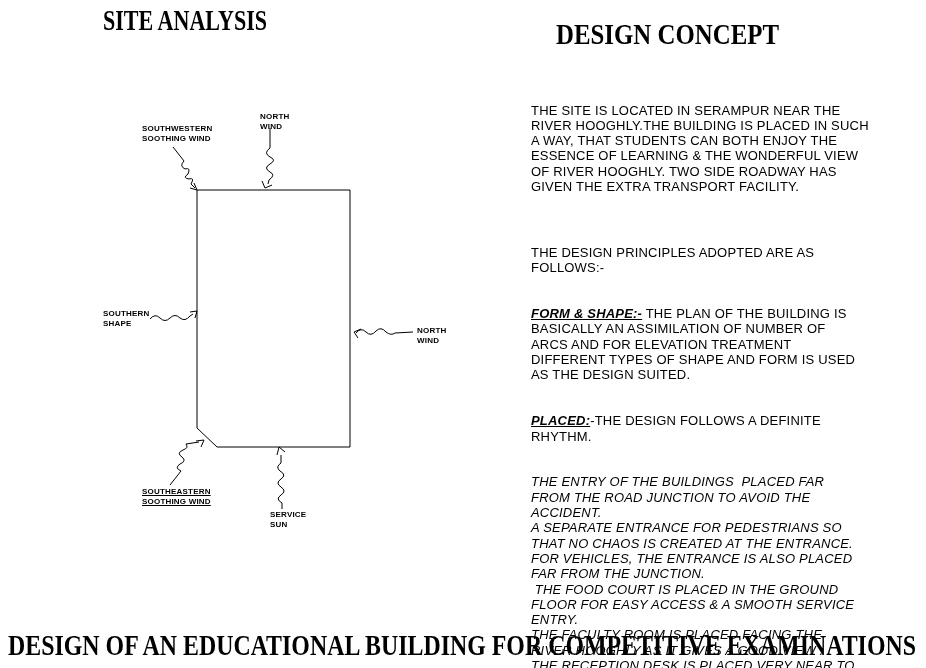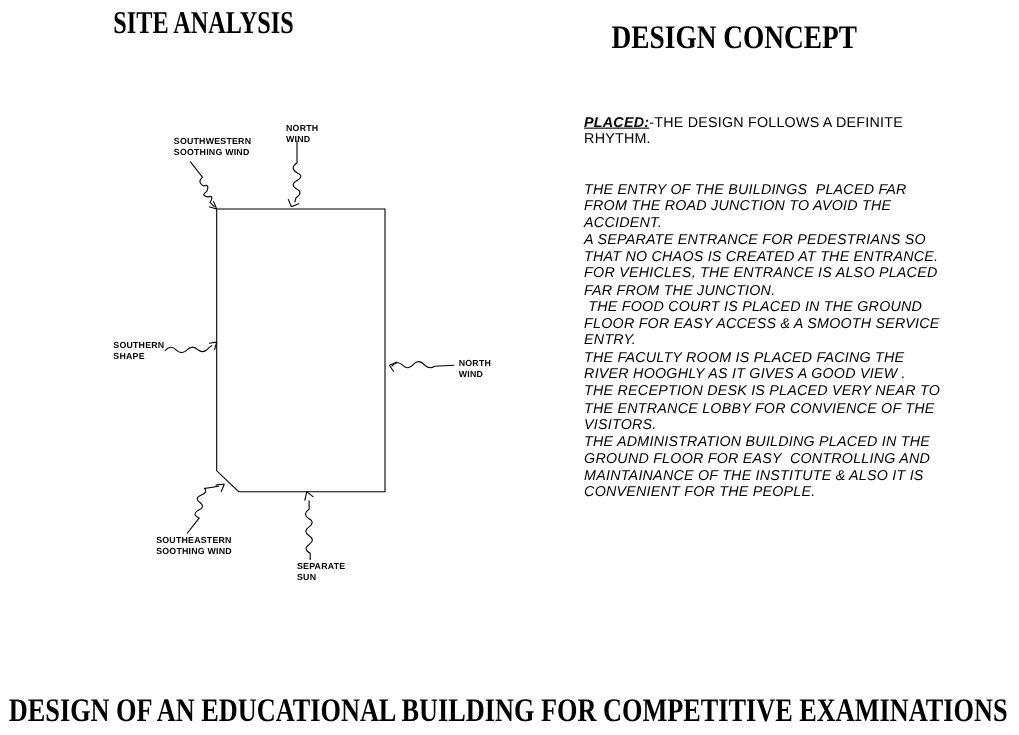--- a/index.html
+++ b/index.html
@@ -56,34 +56,47 @@
     <path d="M354,332 L361,329 M354,332 L358,338"></path>
 
     <path d="M170,485 L181,471 Q174,468 180,464 Q187,461 182,457 Q176,453 183,450 Q189,448 186,444 L199,442"></path>
     <path d="M204,440 L196,441 M204,440 L201,447"></path>
 
     <path d="M282,509 L282,503 Q275,499 281,495 Q287,491 281,487 Q275,483 281,479 Q287,475 280,471 Q275,467 281,463 L281,455"></path>
     <path d="M279,447 L277,455 M279,447 L285,452"></path>
   </g>
 </svg>
 
-<div class="wind-label" style="left:142px;top:124px;margin-left:16px;">SOUTHWESTERN
+<div class="wind-label" style="left:142px;top:124px;">SOUTHWESTERN
 SOOTHING WIND</div>
 <div class="wind-label" style="left:260px;top:112px;">NORTH
 WIND</div>
 <div class="wind-label" style="left:103px;top:309px;">SOUTHERN
 SHAPE</div>
 <div class="wind-label" style="left:417px;top:326px;">NORTH
 WIND</div>
-<div class="wind-label" style="left:142px;top:487px;">SOUTHEASTERN
+<div class="wind-label" style="left:142px;top:487px;text-decoration:underline;">SOUTHEASTERN
 SOOTHING WIND</div>
-<div class="wind-label" style="left:270px;top:510px;">SEPARATE
+<div class="wind-label" style="left:270px;top:510px;">SERVICE
 SUN</div>
 
 <div class="concept-text">
+  <div class="para-site">THE SITE IS LOCATED IN SERAMPUR NEAR THE
+RIVER HOOGHLY.THE BUILDING IS PLACED IN SUCH
+A WAY, THAT STUDENTS CAN BOTH ENJOY THE
+ESSENCE OF LEARNING &amp; THE WONDERFUL VIEW
+OF RIVER HOOGHLY. TWO SIDE ROADWAY HAS
+GIVEN THE EXTRA TRANSPORT FACILITY.</div>
+  <div class="para-principles">THE DESIGN PRINCIPLES ADOPTED ARE AS
+FOLLOWS:-</div>
+  <div><span class="lead-label">FORM &amp; SHAPE:-</span><span> THE PLAN OF THE BUILDING IS
+BASICALLY AN ASSIMILATION OF NUMBER OF
+ARCS AND FOR ELEVATION TREATMENT
+DIFFERENT TYPES OF SHAPE AND FORM IS USED
+AS THE DESIGN SUITED.</span></div>
   <div><span class="lead-label">PLACED:</span><span>-THE DESIGN FOLLOWS A DEFINITE
 RHYTHM.</span></div>
   <div class="italic-block">THE ENTRY OF THE BUILDINGS  PLACED FAR
 FROM THE ROAD JUNCTION TO AVOID THE
 ACCIDENT.
 A SEPARATE ENTRANCE FOR PEDESTRIANS SO
 THAT NO CHAOS IS CREATED AT THE ENTRANCE.
 FOR VEHICLES, THE ENTRANCE IS ALSO PLACED
 FAR FROM THE JUNCTION.
  THE FOOD COURT IS PLACED IN THE GROUND

